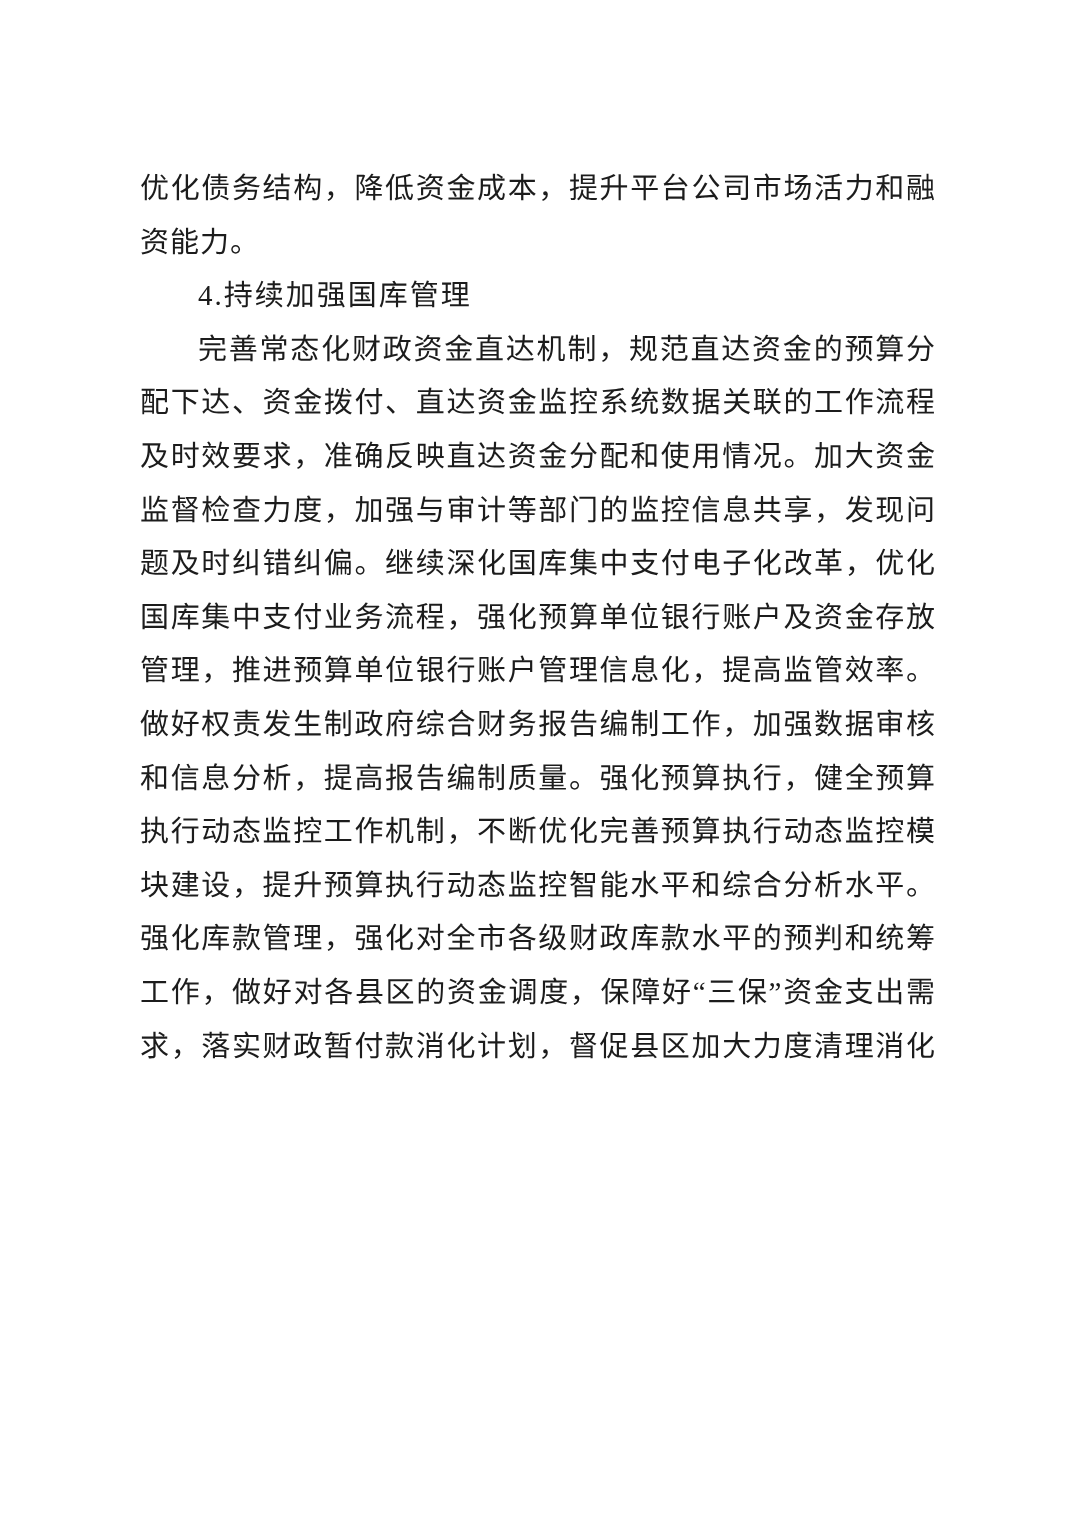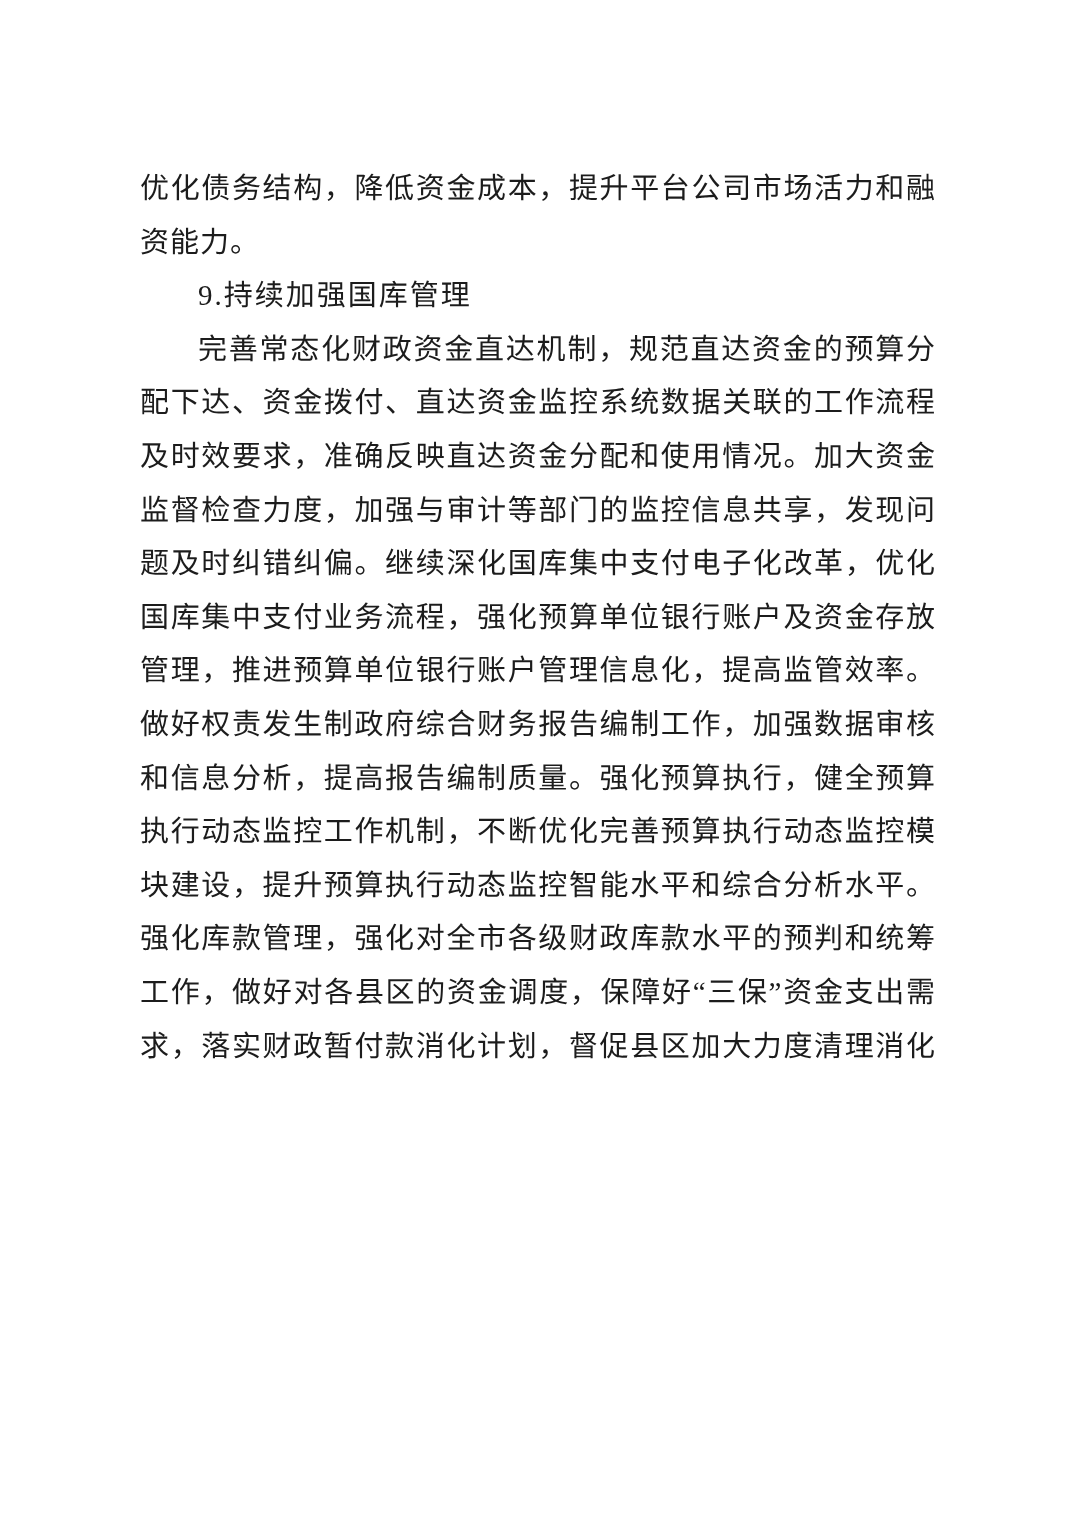--- a/index.html
+++ b/index.html
@@ -55,18 +55,18 @@
     white-space: nowrap;
     text-align: center;
   }
 </style>
 </head>
 <body>
 
 <div class="page">
   <div class="content">
     <p class="noindent">优化债务结构，降低资金成本，提升平台公司市场活力和融资能力。</p>
-    <h3 class="heading">9.持续加强国库管理</h3>
+    <h3 class="heading">4.持续加强国库管理</h3>
     <p class="indent">完善常态化财政资金直达机制，规范直达资金的预算分配下达、资金拨付、直达资金监控系统数据关联的工作流程及时效要求，准确反映直达资金分配和使用情况。加大资金监督检查力度，加强与审计等部门的监控信息共享，发现问题及时纠错纠偏。继续深化国库集中支付电子化改革，优化国库集中支付业务流程，强化预算单位银行账户及资金存放管理，推进预算单位银行账户管理信息化，提高监管效率。做好权责发生制政府综合财务报告编制工作，加强数据审核和信息分析，提高报告编制质量。强化预算执行，健全预算执行动态监控工作机制，不断优化完善预算执行动态监控模块建设，提升预算执行动态监控智能水平和综合分析水平。强化库款管理，强化对全市各级财政库款水平的预判和统筹工作，做好对各县区的资金调度，保障好“三保”资金支出需求，落实财政暂付款消化计划，督促县区加大力度清理消化存量暂付款，严格控制新增暂付款规模，保障库款安全运行。</p>
     <h3 class="heading">3.持续加强财政监督</h3>
   </div>
   <div class="footer">- 34 -</div>
 </div>
 
 </body></html>

